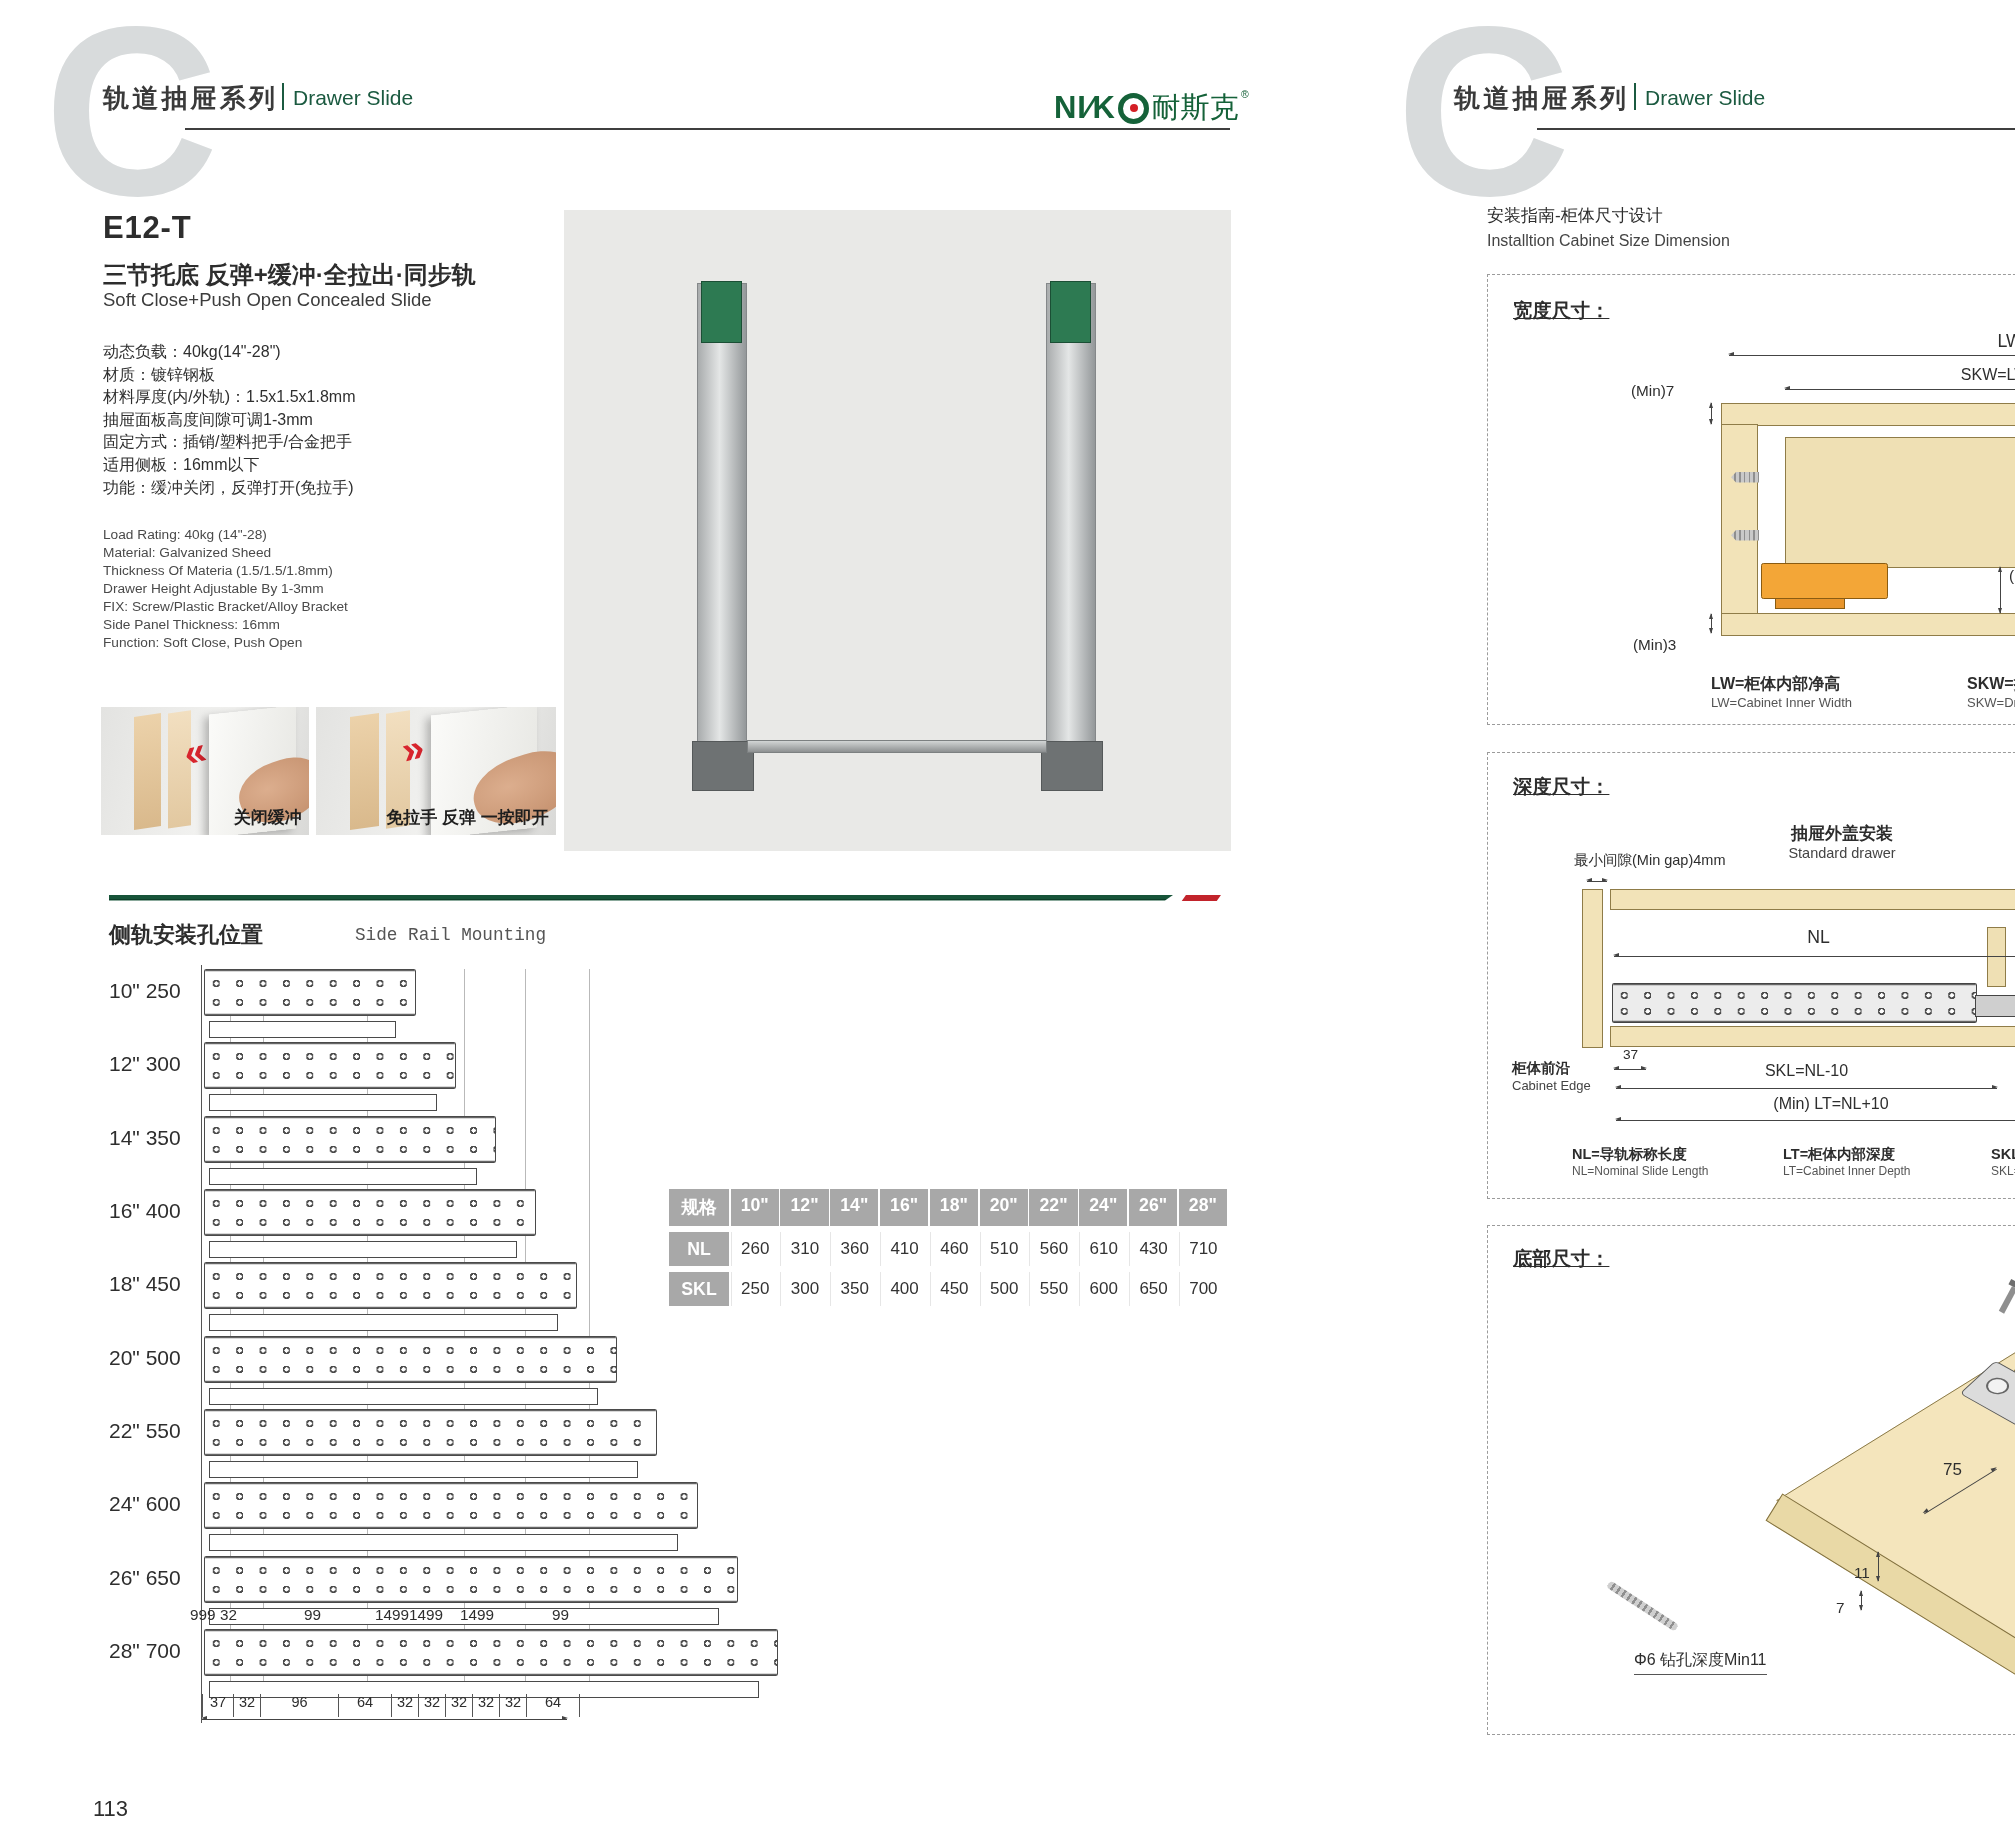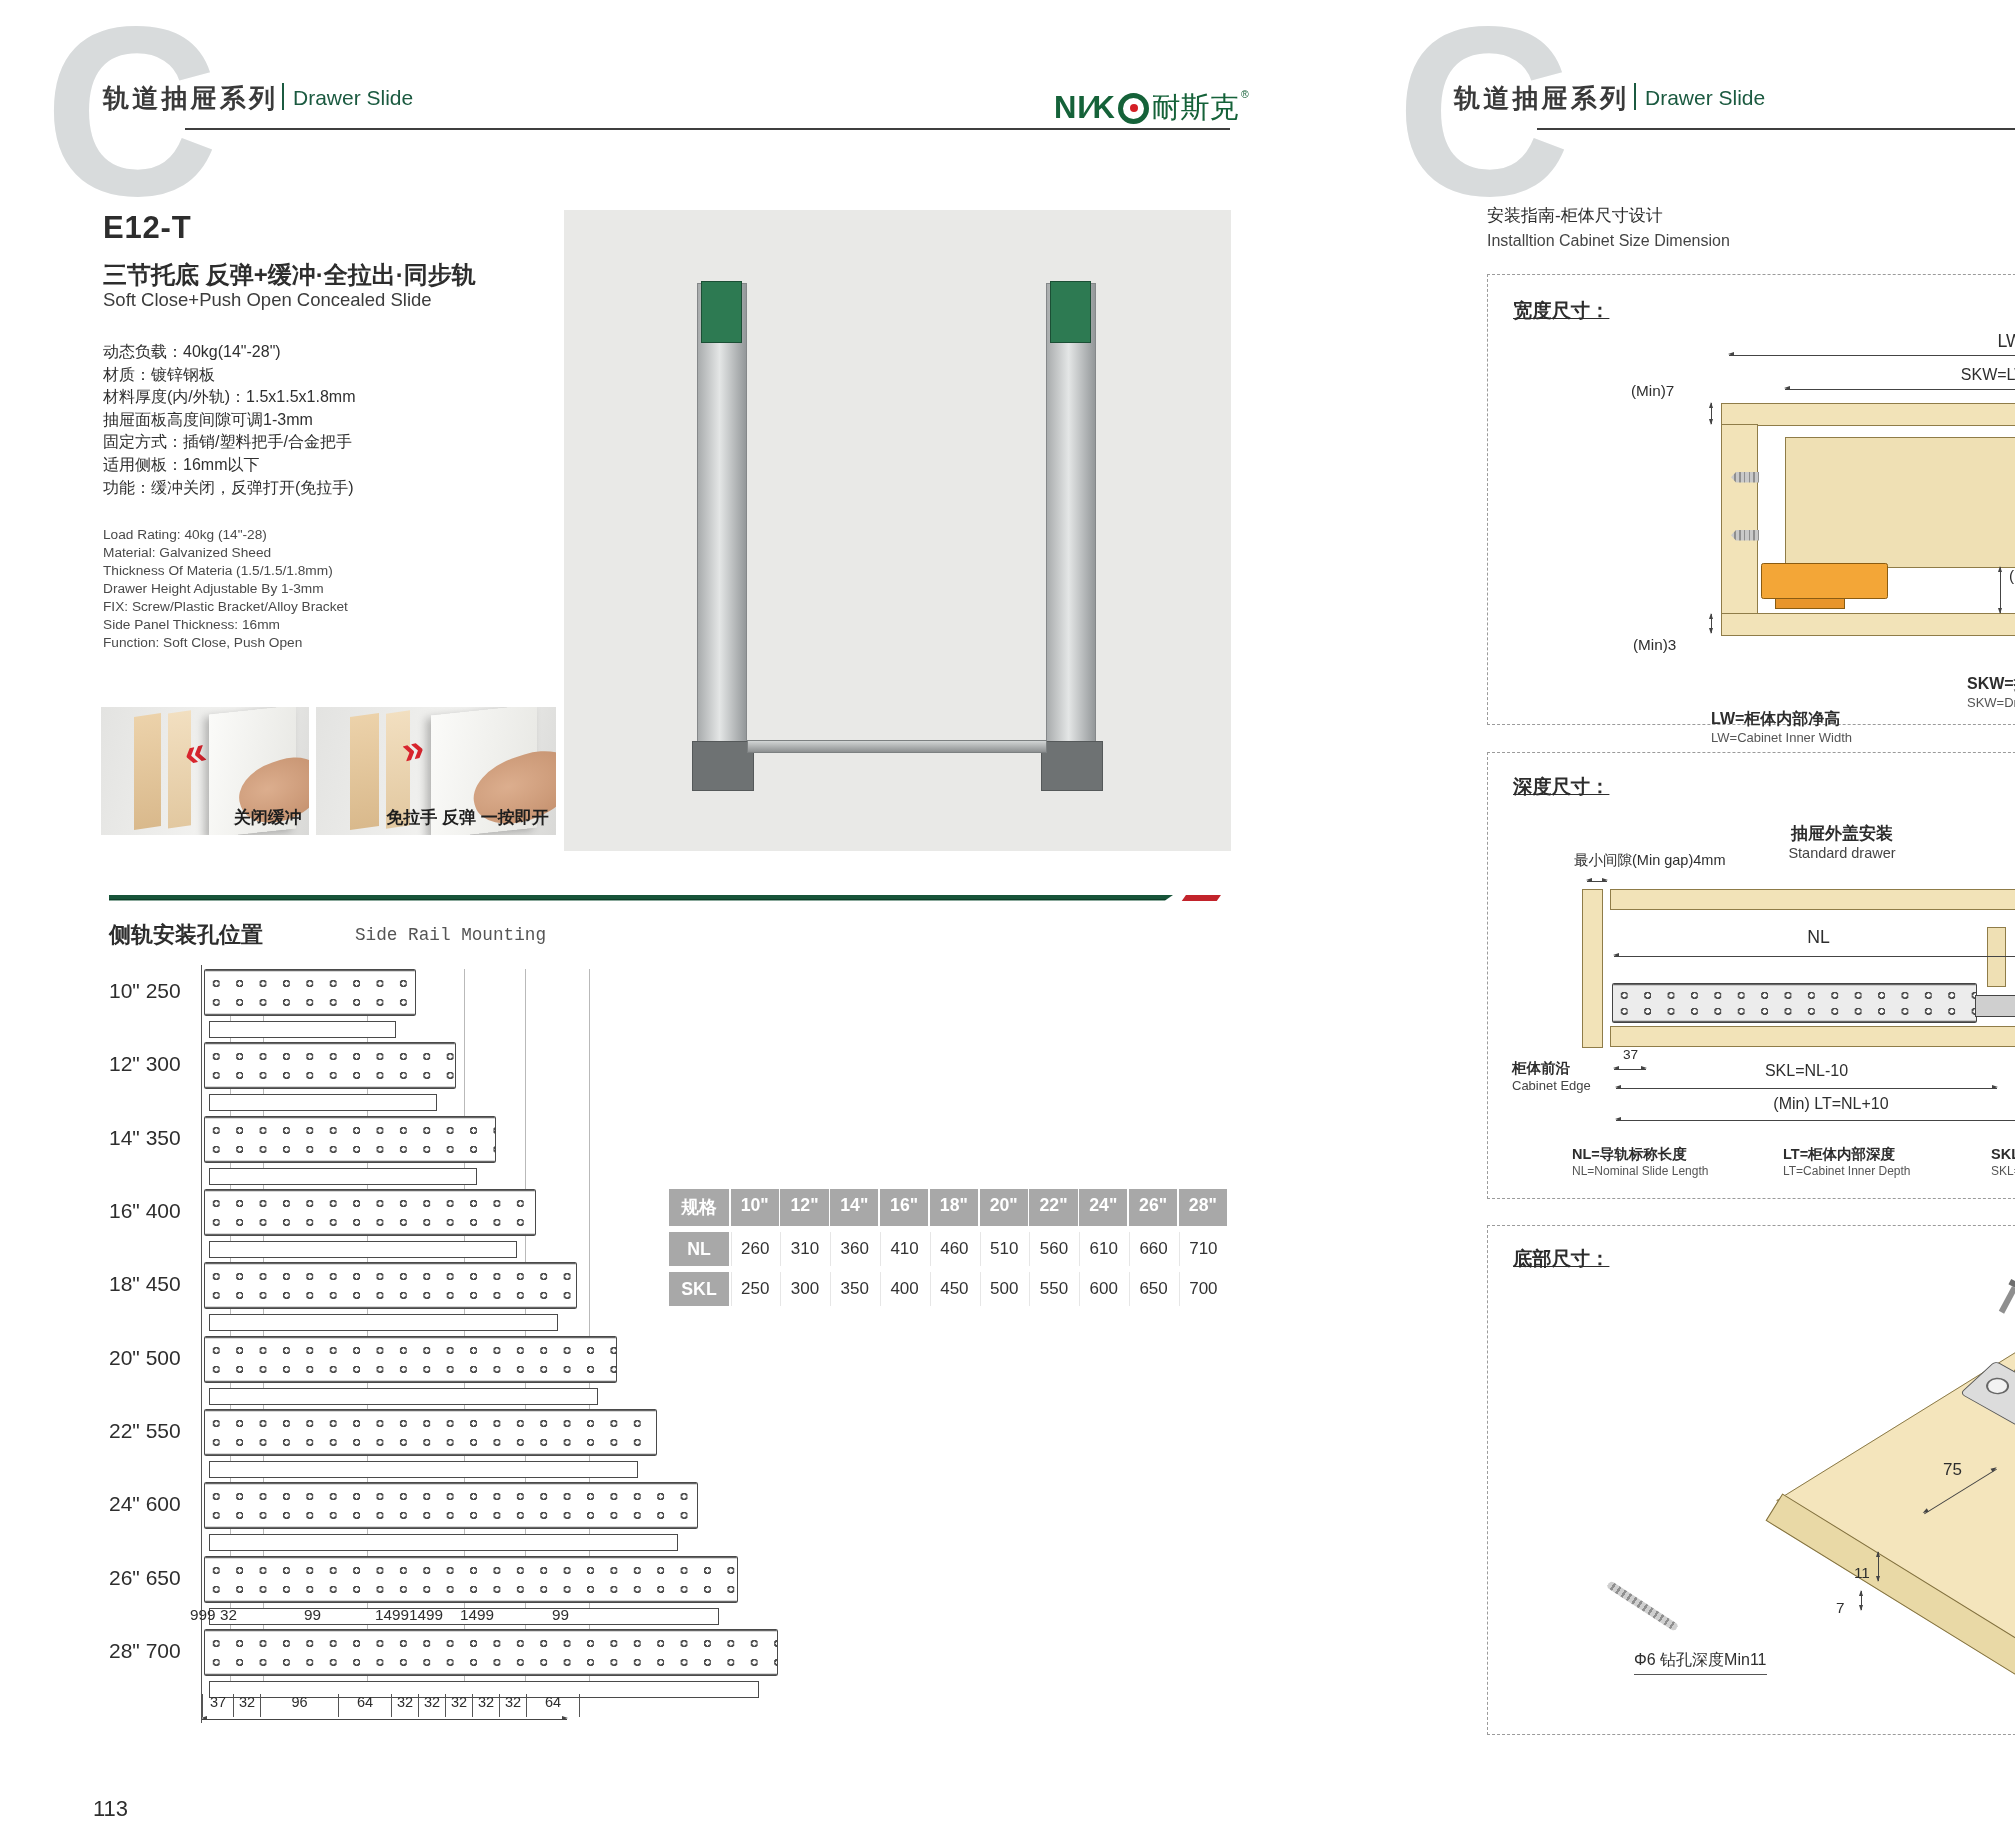--- a/index.html
+++ b/index.html
@@ -261,21 +261,21 @@
       <div class="th">28"</div>
       <div class="tl">NL</div>
       <div class="td">260</div>
       <div class="td">310</div>
       <div class="td">360</div>
       <div class="td">410</div>
       <div class="td">460</div>
       <div class="td">510</div>
       <div class="td">560</div>
       <div class="td">610</div>
-      <div class="td">660</div>
+      <div class="td">430</div>
       <div class="td">710</div>
       <div class="tl">SKL</div>
       <div class="td">250</div>
       <div class="td">300</div>
       <div class="td">350</div>
       <div class="td">400</div>
       <div class="td">450</div>
       <div class="td">500</div>
       <div class="td">550</div>
       <div class="td">600</div>
@@ -307,21 +307,21 @@
   <div class="oslide" style="left:1761px;top:563px;width:125px;"></div>
 
   <div class="screw" style="left:1731px;top:472px;"></div>
   <div class="screw" style="left:1731px;top:530px;"></div>
 
   <div class="dimlabel" style="left:2009px;top:567px;">(Min)27.5</div>
   <div class="vdim" style="left:2000px;top:567px;height:46px;"></div>
   <div class="dimlabel" style="left:1633px;top:636px;">(Min)3</div>
   <div class="vdim" style="left:1711px;top:614px;height:19.3px;"></div>
 
-  <div class="a" style="left:1711px;top:674px;margin-top:35px;">
+  <div class="a" style="left:1711px;top:674px;">
     <div class="leg-cn">LW=柜体内部净高</div>
     <div class="leg-en">LW=Cabinet Inner Width</div>
   </div>
   <div class="a" style="left:1967px;top:674px;">
     <div class="leg-cn">SKW=抽屉宽度</div>
     <div class="leg-en">SKW=Drawer  Width</div>
   </div>
 
   <div class="box" style="left:1487px;top:752px;width:1108px;height:445px;"></div>
   <div class="a boxlabel" style="left:1513px;top:773px;">深度尺寸：</div>

